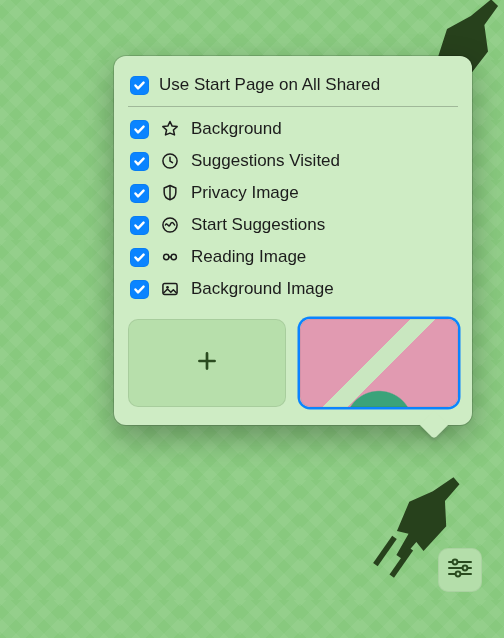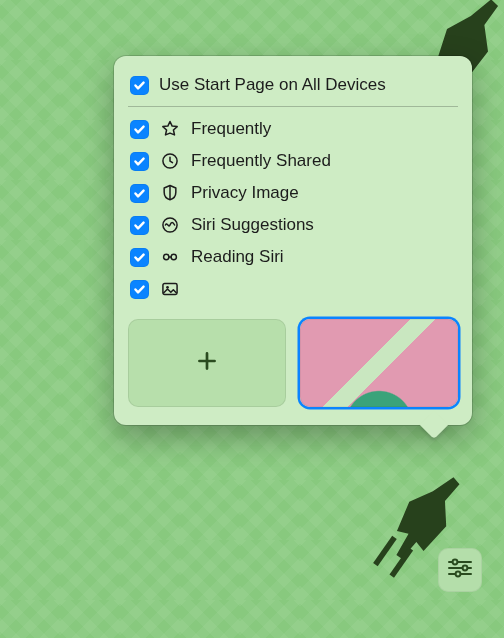--- a/index.html
+++ b/index.html
@@ -191,52 +191,52 @@
 </div>
 
 <div class="panel">
 
   <div class="row">
     <span class="chk">
       <svg viewBox="0 0 16 16">
           <path d="M3 8 l3.2 3.5 L13 4.5"></path>
         </svg>
     </span>
-    <span class="label">Use Start Page on All Devices</span>
+    <span class="label">Use Start Page on All Shared</span>
   </div>
 
   <div class="divider"></div>
 
   <div class="row">
     <span class="chk">
         <svg viewBox="0 0 16 16">
           <path d="M3 8 l3.2 3.5 L13 4.5"></path>
         </svg>
       </span>
     <span class="ri">
       <svg viewBox="0 0 24 24" fill="none" stroke="currentColor" stroke-width="1.8" stroke-linejoin="round">
         <path d="M12 3 l2.6 5.5 6 .6 -4.5 4.1 1.3 5.9 L12 16.9 6.6 19.1 7.9 13.2 3.4 9.1 l6 -.6 z"></path>
       </svg>
     </span>
-    <span class="label">Frequently</span>
+    <span class="label">Background</span>
   </div>
 
   <div class="row">
     <span class="chk">
         <svg viewBox="0 0 16 16">
           <path d="M3 8 l3.2 3.5 L13 4.5"></path>
         </svg>
       </span>
     <span class="ri">
       <svg viewBox="0 0 24 24" fill="none" stroke="currentColor" stroke-width="1.8" stroke-linecap="round">
         <circle cx="12" cy="12" r="8.5"></circle>
           <path d="M12 7.5 V12 l3 2"></path>
       </svg>
     </span>
-    <span class="label">Frequently Shared</span>
+    <span class="label">Suggestions Visited</span>
   </div>
 
 
   <div class="row">
     <span class="chk">
         <svg viewBox="0 0 16 16">
           <path d="M3 8 l3.2 3.5 L13 4.5"></path>
         </svg>
       </span>
     <span class="ri">
@@ -253,52 +253,53 @@
         <svg viewBox="0 0 16 16">
           <path d="M3 8 l3.2 3.5 L13 4.5"></path>
         </svg>
       </span>
     <span class="ri">
       <svg viewBox="0 0 24 24" fill="none" stroke="currentColor" stroke-width="1.8" stroke-linecap="round">
         <circle cx="12" cy="12" r="8.5"></circle>
         <path d="M6.5 12 c2-4 4 4 5.5 0 s3.5-4 5.5 0"></path>
       </svg>
     </span>
-    <span class="label">Siri Suggestions</span>
+    <span class="label">Start Suggestions</span>
   </div>
 
   <div class="row">
     <span class="chk">
         <svg viewBox="0 0 16 16">
           <path d="M3 8 l3.2 3.5 L13 4.5"></path>
         </svg>
       </span>
     <span class="ri">
       <svg viewBox="0 0 24 24" fill="none" stroke="currentColor" stroke-width="1.8" stroke-linecap="round">
         <circle cx="7.5" cy="12" r="3.2"></circle>
           <circle cx="16.5" cy="12" r="3.2"></circle>
           <path d="M10.7 12 h2.6"></path>
       </svg>
     </span>
-    <span class="label">Reading Siri</span>
+    <span class="label">Reading Image</span>
   </div>
 
   <div class="row">
     <span class="chk">
         <svg viewBox="0 0 16 16">
           <path d="M3 8 l3.2 3.5 L13 4.5"></path>
         </svg>
       </span>
     <span class="ri">
       <svg viewBox="0 0 24 24" fill="none" stroke="currentColor" stroke-width="1.8" stroke-linejoin="round">
         <rect x="3.5" y="5.5" width="17" height="13" rx="2"></rect>
         <circle cx="9" cy="10" r="1.6" fill="currentColor" stroke="none"></circle>
         <path d="M4 17 l5-5 4 4 3-3 4 4"></path>
       </svg>
     </span>
+    <span class="label">Background Image</span>
   </div>
 
   <div class="tiles">
     <div class="tile add" title="Add Background">
       <span>
         <svg viewBox="0 0 24 24" fill="none">
             <path d="M12 5 v14 M5 12 h14"></path>
           </svg>
       </span>
     </div>

